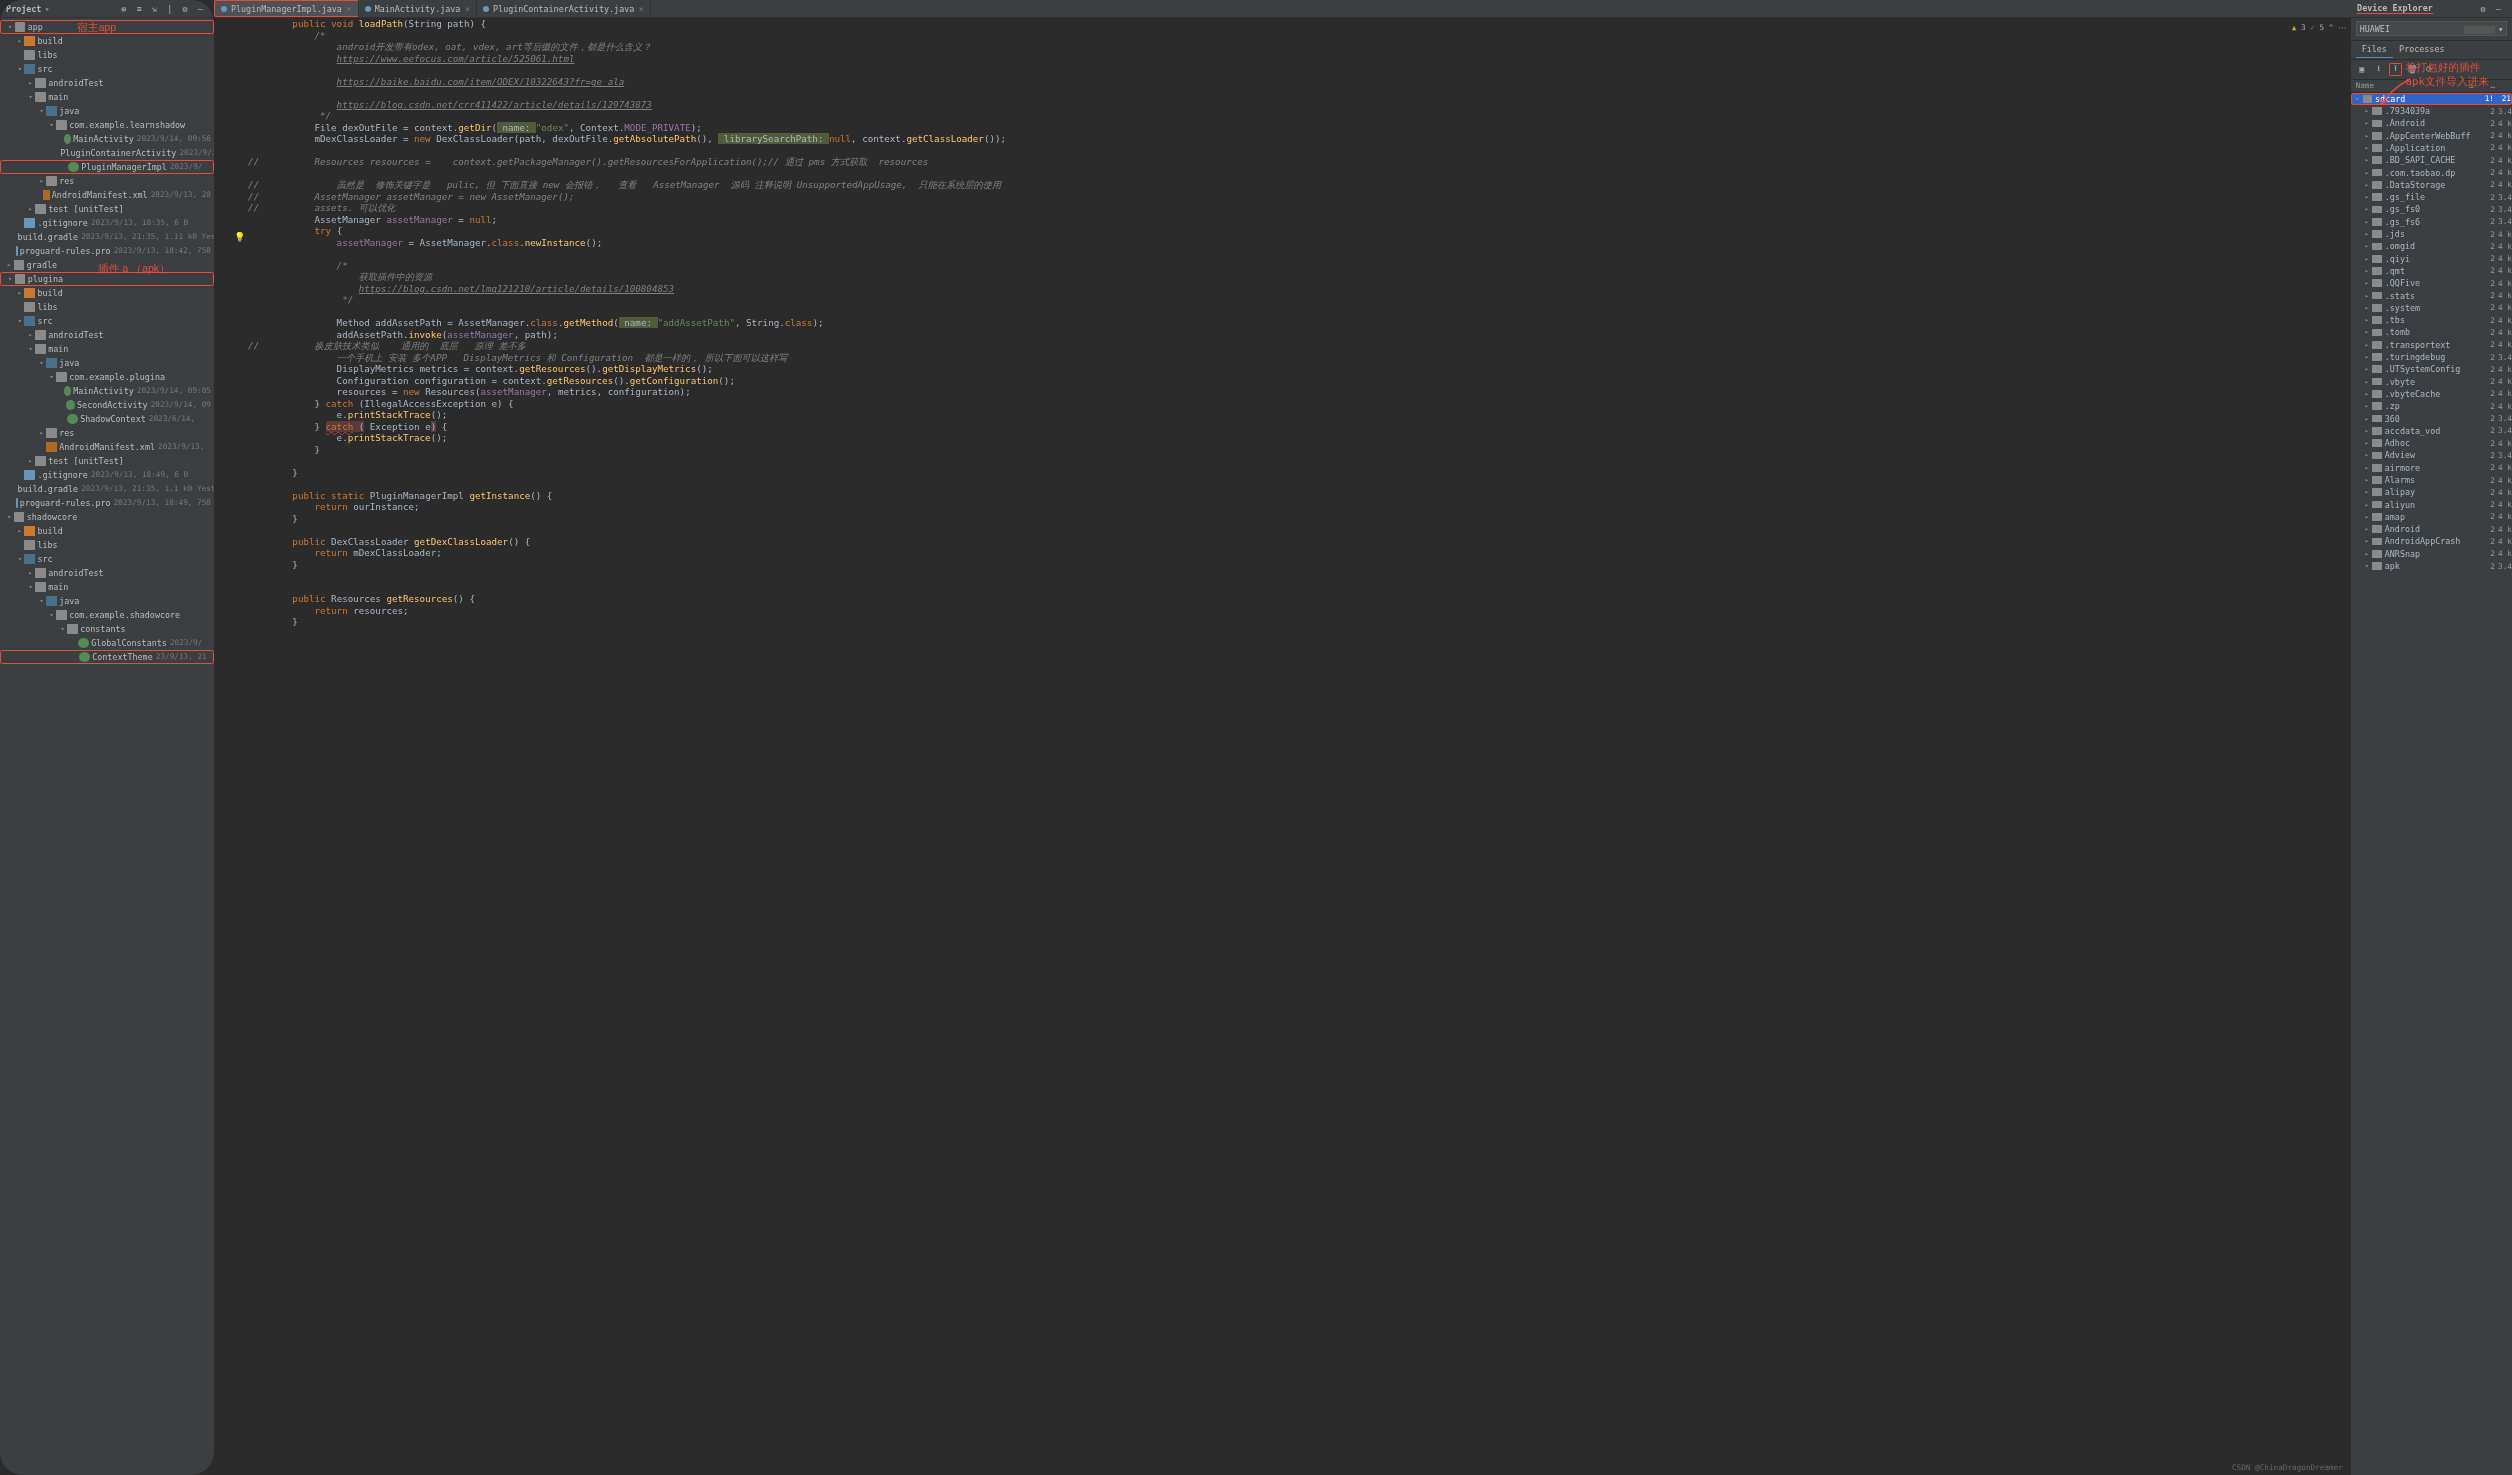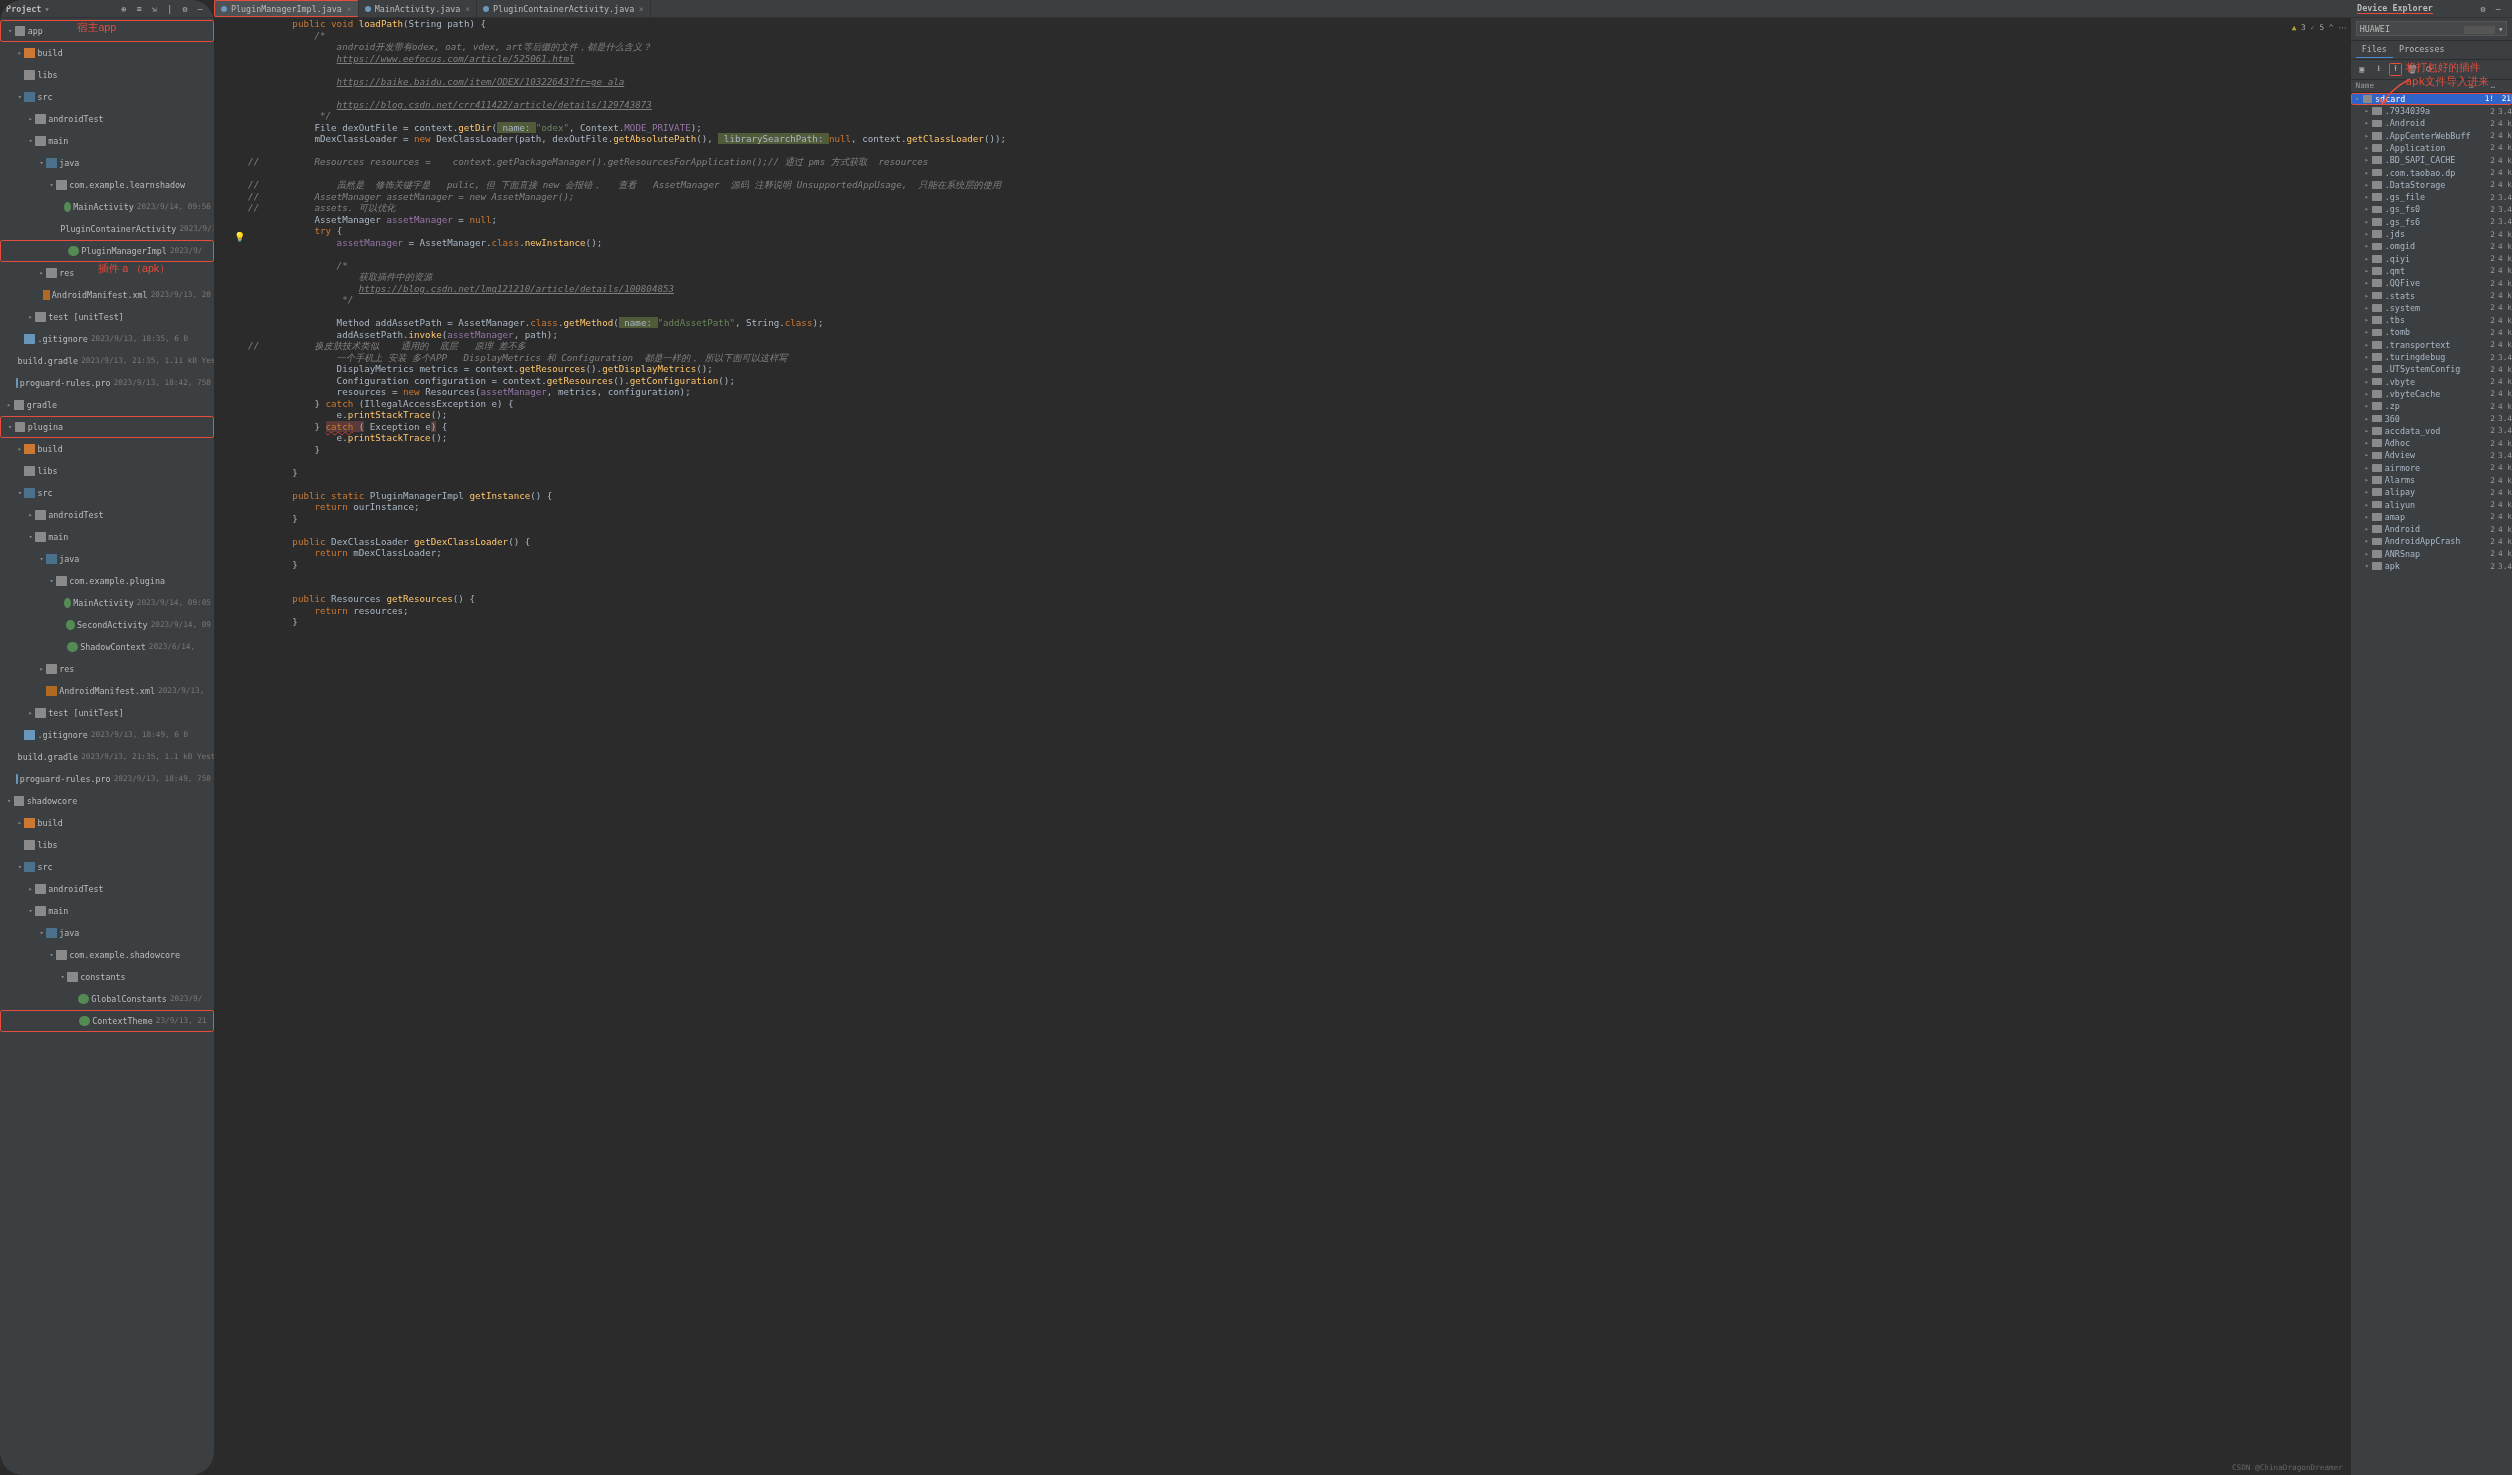--- a/index.html
+++ b/index.html
@@ -6,21 +6,21 @@
 body{background:#2b2b2b;color:#a9b7c6;font-size:9.2px;overflow:hidden;height:100vh;}
 .ide{display:grid;grid-template-columns:214px 1fr 161px;height:100vh;}
 .panel-header{background:#3c3f41;height:18.4px;display:flex;align-items:center;padding:0 6.1px;border-bottom:0.8px solid #323232;font-size:8.4px;color:#bbb;}
 .panel-header .title{font-weight:bold;margin-right:3.1px;}
 .panel-header .spacer{flex:1;}
 .panel-header .icon{width:12.3px;height:12.3px;display:flex;align-items:center;justify-content:center;margin:0 1.5px;color:#afb1b3;cursor:pointer;}
 
 
 .project{background:#3c3f41;display:flex;flex-direction:column;overflow:hidden;border-radius:23px;}
 .tree{flex:1;overflow:auto;padding:1.5px 0;color:#bbb;font-size:8.4px;}
-.tree-row{display:flex;align-items:center;height:22px;padding-right:3.1px;cursor:pointer;white-space:nowrap;}
+.tree-row{display:flex;align-items:center;height:14px;padding-right:3.1px;cursor:pointer;white-space:nowrap;}
 .arrow{width:9.2px;text-align:center;font-size:6.9px;color:#888;}
 .arrow.open::before{content:'▾';}
 .arrow.closed::before{content:'▸';}
 .tree-ico{width:10.7px;height:10.7px;margin-right:2.3px;display:inline-block;}
 .folder{background:#8a8a8a;border-radius:0.8px;}
 .folder-src{background:#4a708b;}
 .folder-gen{background:#cc7832;}
 .file{background:#6897bb;border-radius:0.8px;}
 .java{background:#548b54;border-radius:50%;}
 .xml{background:#b06923;}

